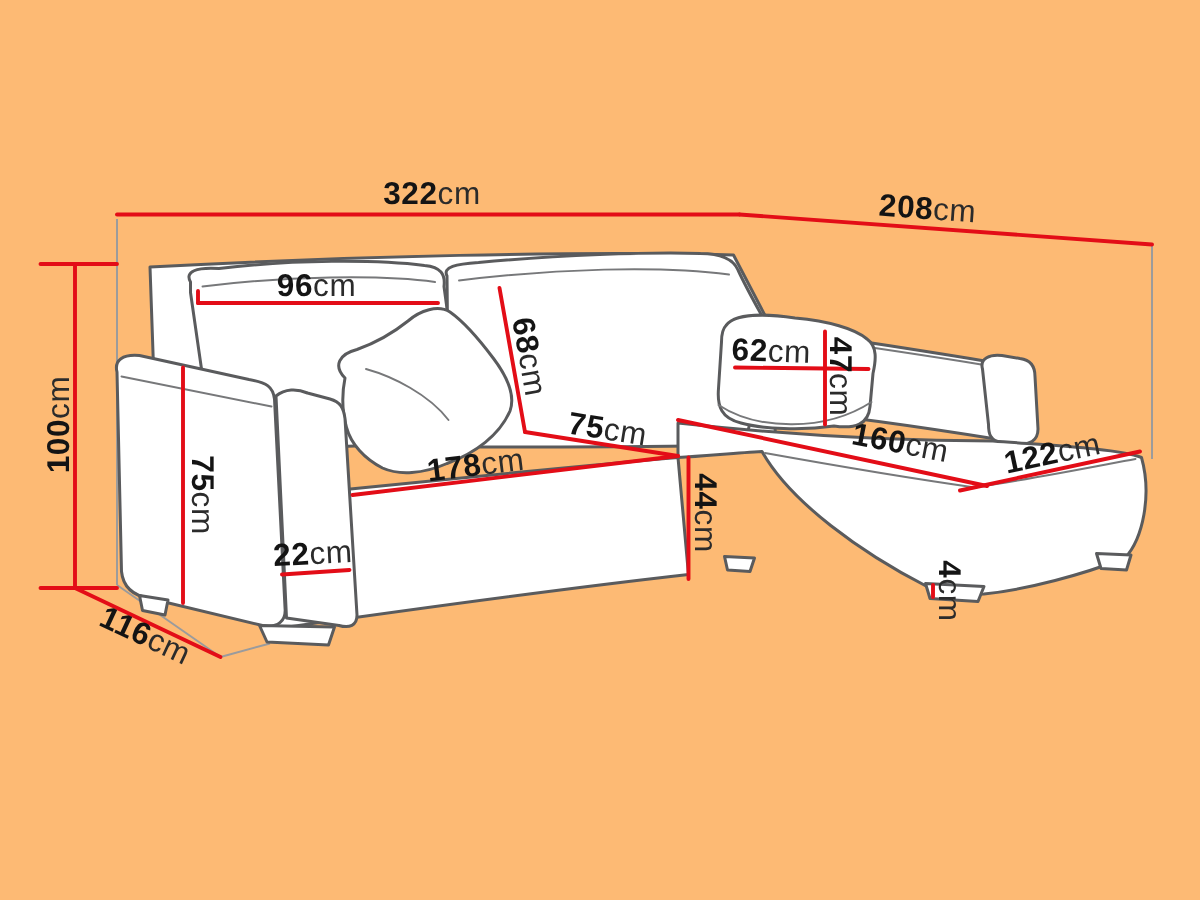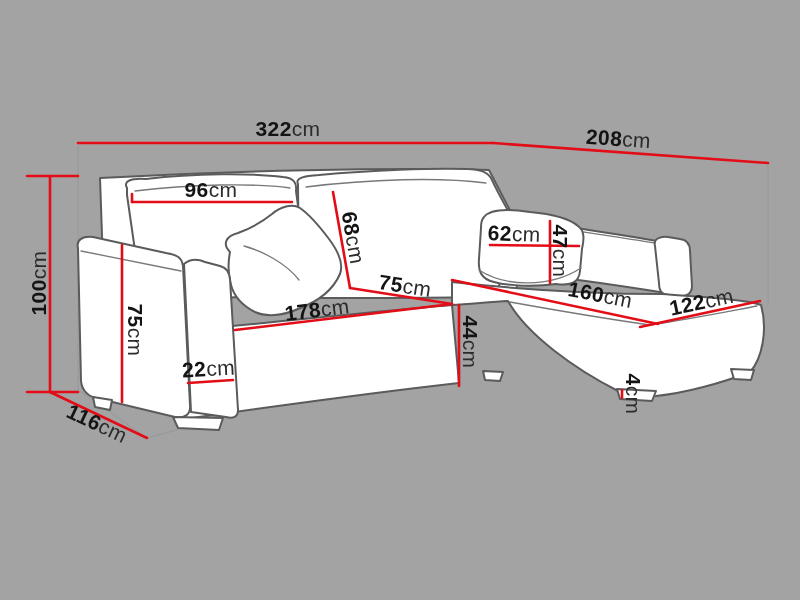--- a/index.html
+++ b/index.html
@@ -1,16 +1,16 @@
 <!DOCTYPE html>
 <html><head>
 <meta charset="utf-8">
 <style>
   html,body{margin:0;padding:0;background:#ffffff;}
-  .stage{position:relative;width:800px;height:600px;background:#a3a3a3;overflow:hidden;
+  .stage{position:relative;width:800px;height:600px;background:#fdba74;overflow:hidden;
          font-family:"Liberation Sans", sans-serif;}
   svg{position:absolute;left:0;top:0;}
   text{fill:#141414;}
   .dim-label{font-size:21px;letter-spacing:0.4px;}
   .num{font-weight:700;}
   .unit{font-weight:400;fill:#2b2b2b;}
   .sofa{stroke:#5a5b5d;stroke-width:2;fill:#ffffff;stroke-linejoin:round;stroke-linecap:round;}
   .seam{stroke:#77787a;stroke-width:1.3;fill:none;stroke-linecap:round;}
   .guide{stroke:#9a9b9d;stroke-width:1.3;fill:none;}
   .dim{stroke:#e30d17;stroke-width:2.6;fill:none;stroke-linecap:round;}

